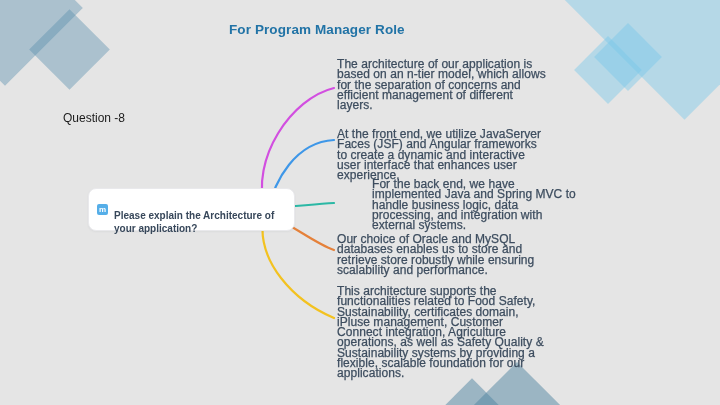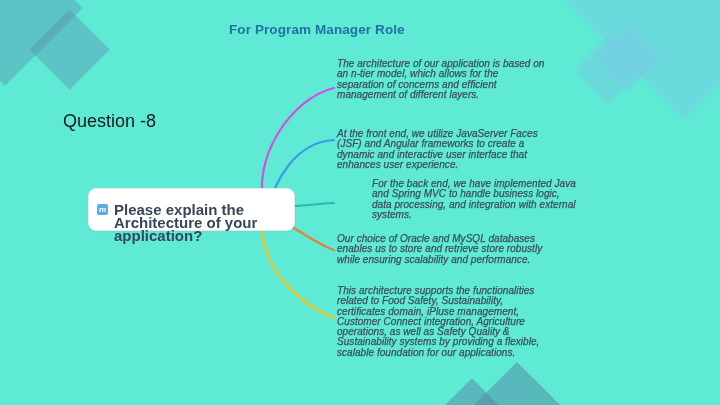--- a/index.html
+++ b/index.html
@@ -1,17 +1,17 @@
 <!DOCTYPE html>
 <html><head>
 <meta charset="utf-8">
 <style>
   html,body{margin:0;padding:0;background:#fff;}
   #slide{
-    position:relative;width:720px;height:405px;background:#5eead4;
+    position:relative;width:720px;height:405px;background:#e5e5e5;
     overflow:hidden;font-family:"Liberation Sans", sans-serif;
   }
   
   .diamond{position:absolute;transform:rotate(45deg);}
   .d-left{background:rgba(91,144,173,0.42);}
   .d-right{background:rgba(122,199,233,0.45);}
   .d-bottom{background:rgba(81,133,161,0.5);}
   #dA{left:-50px;top:-47px;width:110px;height:110px;}
   #dB{left:41px;top:21px;width:57px;height:57px;}
   #dC{left:596px;top:-94px;width:177px;height:177px;}
@@ -19,43 +19,43 @@
   #dE{left:584px;top:46px;width:48px;height:48px;}
   #dF{left:451px;top:387px;width:42px;height:42px;}
   #dG{left:483px;top:376px;width:68px;height:68px;}
 
   .title{
     position:absolute;left:229px;top:22px;
     font-size:13.5px;font-weight:700;color:#2173a6;letter-spacing:0.1px;
   }
   .question{
     position:absolute;left:63px;top:111px;
-    font-size:18px;font-weight:400;color:#1b1b1b;
+    font-size:12px;font-weight:400;color:#1b1b1b;
   }
   #curves{position:absolute;left:0;top:0;pointer-events:none;}
   #curves path{fill:none;stroke-width:2.2;stroke-linecap:round;}
 
   .node-box{
     position:absolute;left:88px;top:188px;width:207px;height:43px;
     background:#ffffff;border:1px solid #e9e9ec;border-radius:8px;
     box-sizing:border-box;display:flex;align-items:center;gap:6px;
     padding:0 8px;box-shadow:0 1px 2px rgba(40,60,80,0.05);
   }
   .node-icon{
     width:11px;height:11px;flex:0 0 11px;background:#55aee8;border-radius:2px;
     color:#ffffff;font-size:8px;font-weight:700;line-height:11px;text-align:center;
   }
   .node-text{
-    font-size:15px;font-weight:700;line-height:13px;color:#37475a;width:176px;margin-top:25px;
+    font-size:10px;font-weight:700;line-height:13px;color:#37475a;width:176px;margin-top:25px;
   }
 
   .branch-text{
     position:absolute;left:337px;width:209px;
-    font-size:10px;font-weight:400;line-height:10.3px;color:#3d4d5f;
-    -webkit-text-stroke:0.25px #3d4d5f;letter-spacing:0.05px;font-style:italic;
+    font-size:12px;font-weight:400;line-height:10.3px;color:#3d4d5f;
+    -webkit-text-stroke:0.25px #3d4d5f;letter-spacing:0.05px;
   }
   #b0{top:59px;}
   #b1{top:129px;}
   #b2{top:179px;margin-left:35px;}
   #b3{top:234px;}
   #b4{top:286px;}
 </style>
 </head>
 <body>
 

